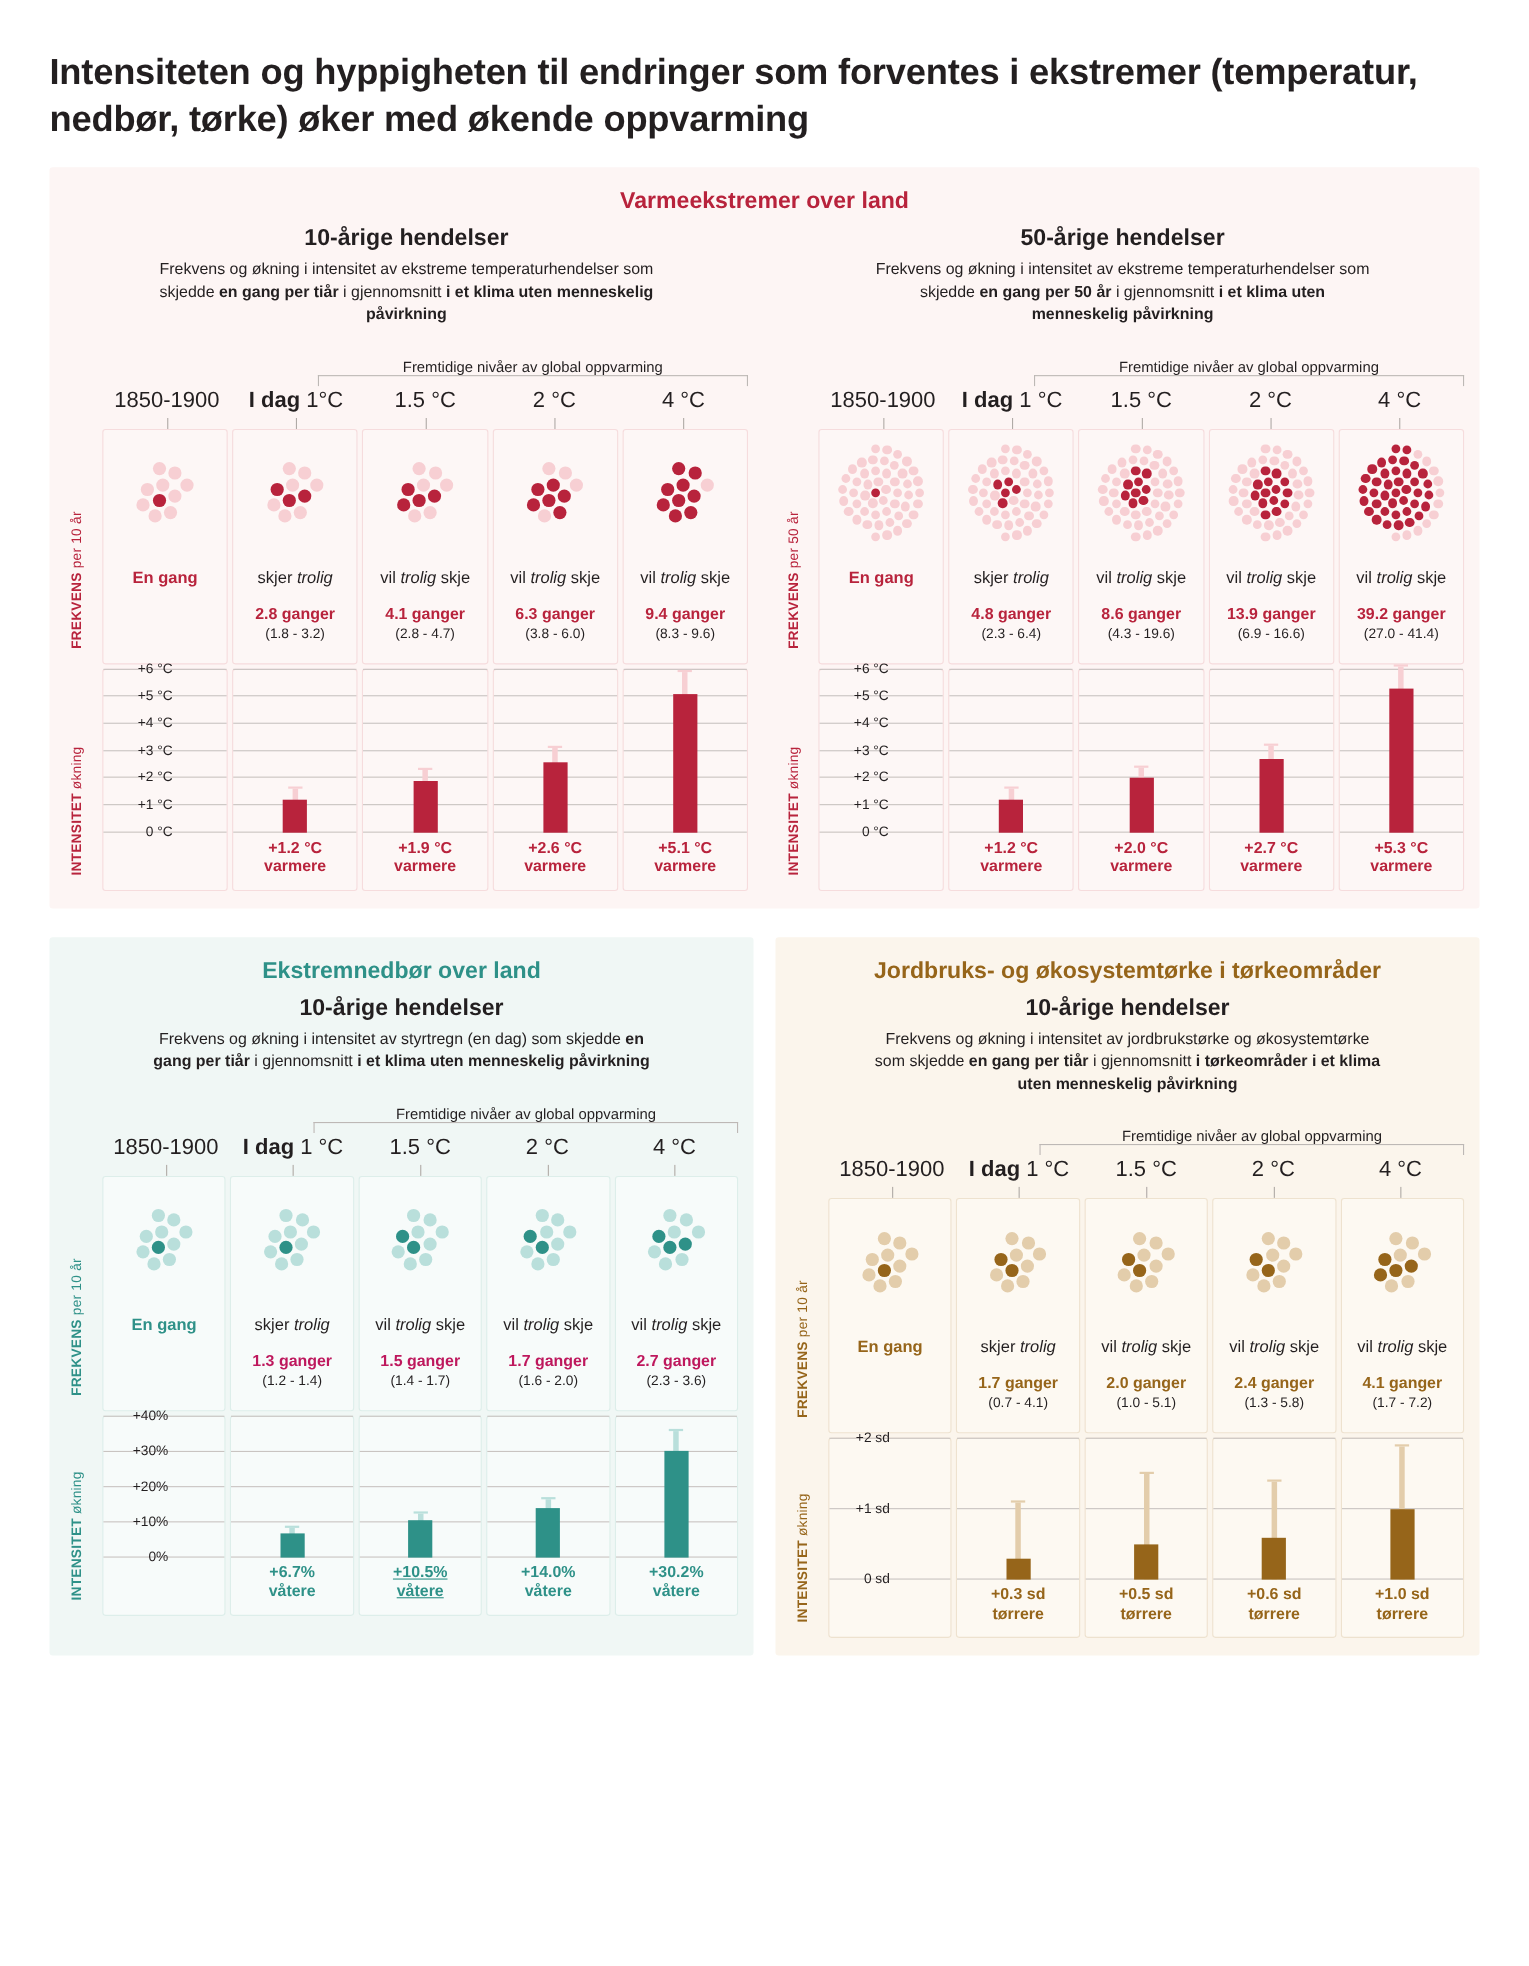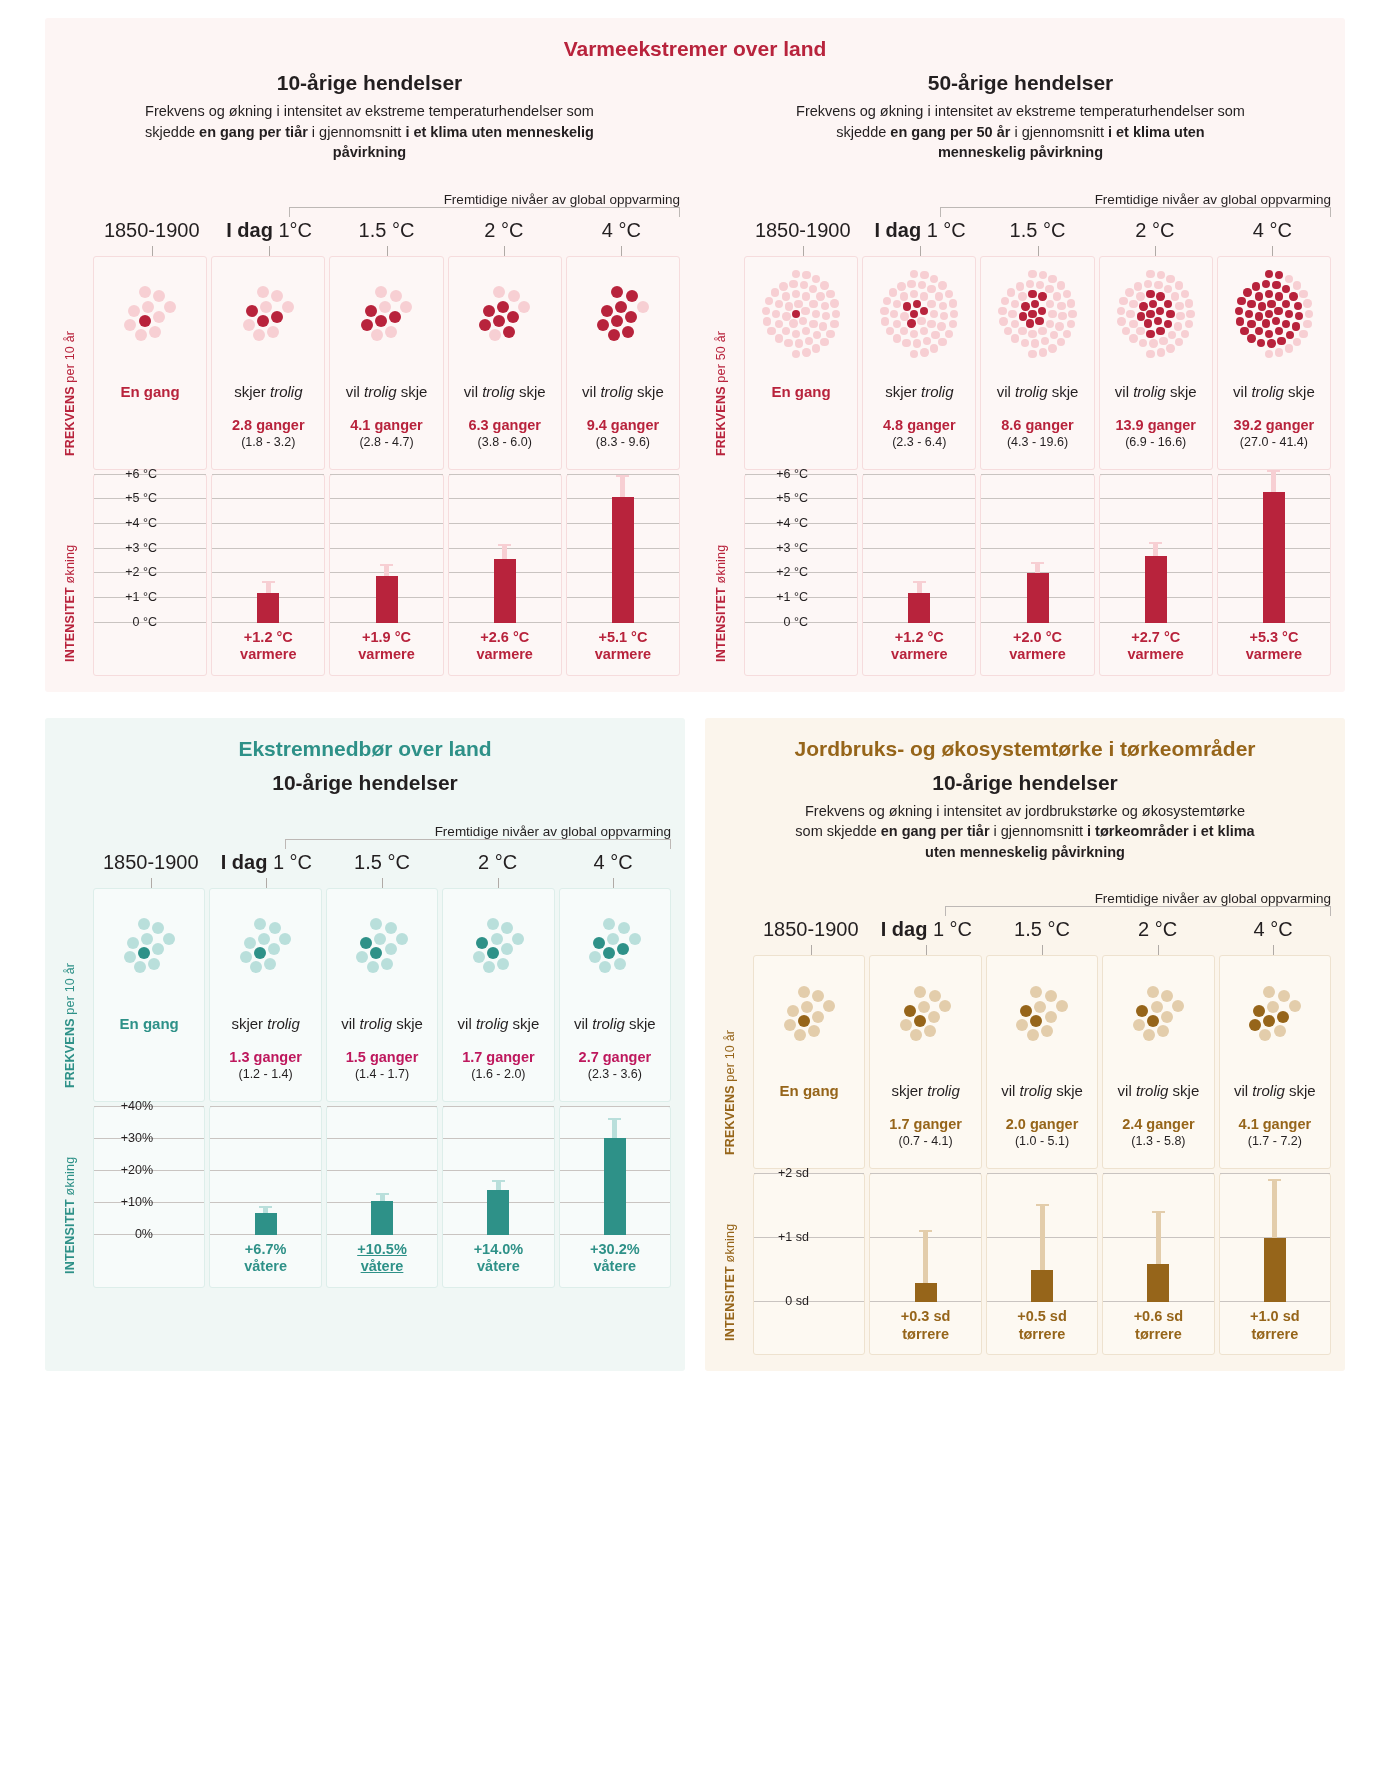--- a/index.html
+++ b/index.html
@@ -37,21 +37,21 @@
   .sub-desc b{ font-weight:bold; }
 
   
   .heat-row{ display:flex; gap:30px; }
   .heat-col{ flex:1; }
 
   
   .future-wrap{ position:relative; height:40px; margin-top:16px; }
   .future-label{
     position:absolute; bottom:12px; right:0; width:63%;
-    text-align:right; font-size:13.5px; color:#231f20;
+    text-align:center; font-size:13.5px; color:#231f20;
   }
   .future-bracket{
     position:absolute; bottom:2px; right:0; width:63%;
     height:10px; border-top:1px solid #bdb8b5;
     border-left:1px solid #bdb8b5; border-right:1px solid #bdb8b5;
   }
 
   
   .col-headers{ display:flex; }
   .col-headers .ylab-spacer{ width:34px; flex:none; }
@@ -113,20 +113,21 @@
   .axis-tick{ position:absolute; right:4px; font-size:12.5px; transform:translateY(-50%); white-space:nowrap;}
 
   .bottom-row{ display:flex; gap:20px; margin-top:26px; }
   .bottom-row > .panel{ flex:1; }
 </style>
 </head>
 <body>
 
 <div class="page">
 
+  <h1 class="main-title">Intensiteten og hyppigheten til endringer som forventes i ekstremer (temperatur, nedbør, tørke) øker med økende oppvarming</h1>
 
   <div class="panel heat" style="margin-top:18px;">
     <div class="panel-title heat">Varmeekstremer over land</div>
     <div class="heat-row">
       <div class="heat-col" id="heat-left">
           <div class="sub-title">10-årige hendelser</div>
           <div class="sub-desc">Frekvens og økning i intensitet av ekstreme temperaturhendelser som skjedde <b>en gang per tiår</b> i gjennomsnitt <b>i et klima uten menneskelig påvirkning</b></div>
           <div class="future-wrap">
             <div class="future-label">Fremtidige nivåer av global oppvarming</div>
             <div class="future-bracket"></div>
@@ -753,20 +754,21 @@
           </div>
         </div>
     </div>
   </div>
 
   <div class="bottom-row">
     <div class="panel rain">
       <div class="panel-title rain">Ekstremnedbør over land</div>
       <div id="rain-body">
           <div class="sub-title">10-årige hendelser</div>
+          <div class="sub-desc">Frekvens og økning i intensitet av styrtregn (en dag) som skjedde <b>en gang per tiår</b> i gjennomsnitt <b>i et klima uten menneskelig påvirkning</b></div>
           <div class="future-wrap">
             <div class="future-label">Fremtidige nivåer av global oppvarming</div>
             <div class="future-bracket"></div>
           </div>
           <div class="col-headers">
             <div class="ylab-spacer"></div>
             <div class="col-head">1850-1900<span class="tick"></span></div>
             <div class="col-head"><b>I dag</b> 1 °C<span class="tick"></span></div>
             <div class="col-head">1.5 °C<span class="tick"></span></div>
             <div class="col-head">2 °C<span class="tick"></span></div>

